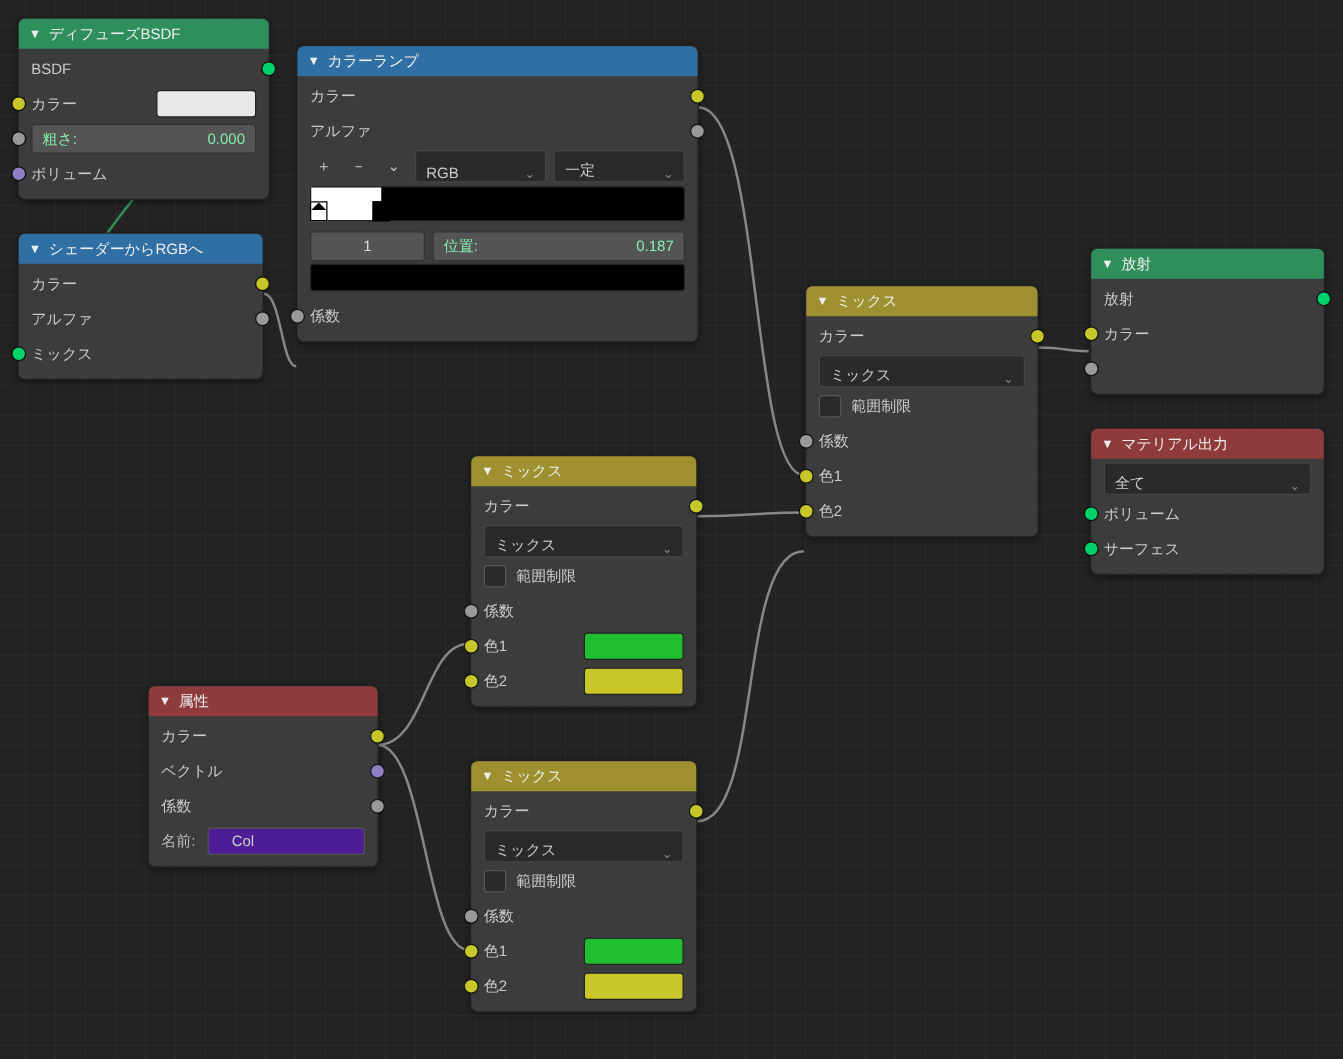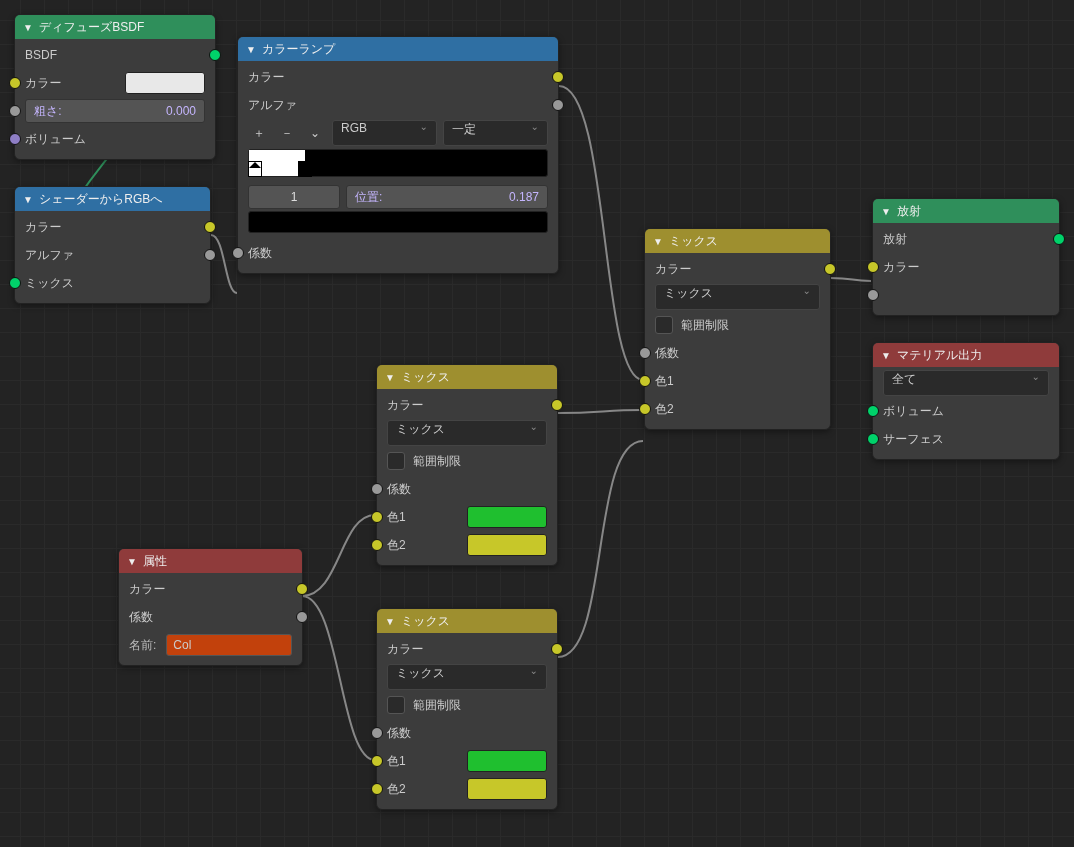--- a/index.html
+++ b/index.html
@@ -19,28 +19,28 @@
   .socket{position:absolute;width:10px;height:10px;border-radius:50%;border:1px solid #111;top:50%;transform:translate(-50%,-50%)}
   .socket.left{left:0}
   .socket.right{left:100%}
   .sk-yellow{background:#c7c729}
   .sk-green{background:#00d26a}
   .sk-purple{background:#8e7ec5}
   .sk-grey{background:#999}
   .swatch{width:78px;height:20px;border-radius:3px;border:1px solid #222;background:#e8e8e8}
   .swatch.green{background:#1fbf2f}
   .swatch.yellow{background:#c7c729}
-  .field{display:flex;align-items:center;height:22px;background:#545454;border-radius:3px;padding:0 8px;color:#c4b5fd;justify-content:space-between;border:1px solid #333}
+  .field{display:flex;align-items:center;height:22px;background:#545454;border-radius:3px;padding:0 8px;color:#86efac;justify-content:space-between;border:1px solid #333}
   .field.full{flex:1}
-  .dropdown{display:flex;align-items:flex-start;justify-content:space-between;height:24px;background:#2a2a2a;border:1px solid #444;border-radius:3px;padding:0 8px;color:#ccc}
+  .dropdown{display:flex;align-items:flex-end;justify-content:space-between;height:24px;background:#2a2a2a;border:1px solid #444;border-radius:3px;padding:0 8px;color:#ccc}
   .dropdown .chev{font-size:10px;color:#888}
   .hrow{display:flex;gap:6px;padding:0 10px;align-items:center;height:28px}
   .iconbtn{width:22px;height:22px;display:flex;align-items:center;justify-content:center;border-radius:3px;color:#ccc}
   .checkbox{width:16px;height:16px;border-radius:3px;background:#2a2a2a;border:1px solid #555;margin-right:8px}
-  .txtin{flex:1;height:20px;background:#c2410c;border:1px solid #555;border-radius:3px;padding:0 6px;color:#ccc;display:flex;align-items:center}
+  .txtin{flex:1;height:20px;background:#4c1d95;border:1px solid #555;border-radius:3px;padding:0 18px;color:#ccc;display:flex;align-items:center}
   .numfield{display:flex;align-items:center;justify-content:center;height:22px;background:#545454;border-radius:3px;border:1px solid #333;color:#ddd;flex:1}
   .ramp{margin:2px 10px 6px 10px;height:26px;background:#000;border:1px solid #222;border-radius:3px;position:relative}
   .stop{position:absolute;bottom:-1px;width:12px;height:14px;background:#fff;border:1px solid #000;transform:translateX(-50%)}
   .stop::after{content:"";position:absolute;left:50%;top:-6px;transform:translateX(-50%);border:6px solid transparent;border-bottom-color:#000}
   .stop.white{background:#fff}
   .ramp .fill{position:absolute;left:0;top:0;bottom:0;width:18.7%;background:#fff}
   .colorbar{margin:0 10px 6px 10px;height:20px;background:#000;border-radius:3px;border:1px solid #222}
   .lblpad{margin-right:10px;color:#bbb}
 </style>
 </head>
@@ -327,20 +327,24 @@
   <div class="header hdr-red">
     <span class="tri">▼</span>
     <span>属性</span>
   </div>
   <div class="body">
     <div class="row right">
       <span>カラー</span>
       <span class="socket right sk-yellow"></span>
     </div>
     <div class="row right">
+      <span>ベクトル</span>
+      <span class="socket right sk-purple"></span>
+    </div>
+    <div class="row right">
       <span>係数</span>
       <span class="socket right sk-grey"></span>
     </div>
     <div class="row split">
       <span class="lblpad">名前:</span>
       <div class="txtin">
         <span>Col</span>
       </div>
     </div>
   </div>

